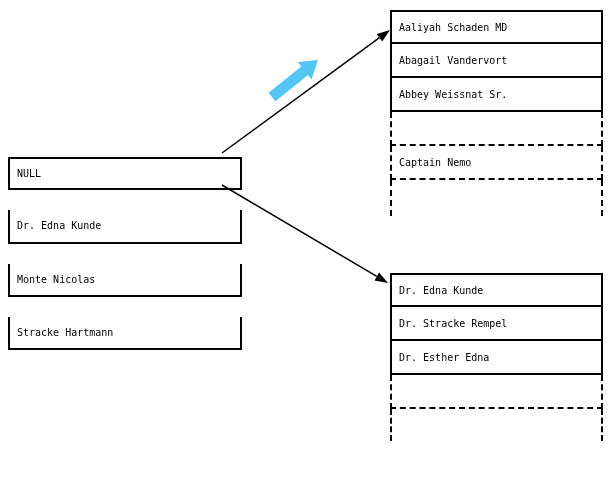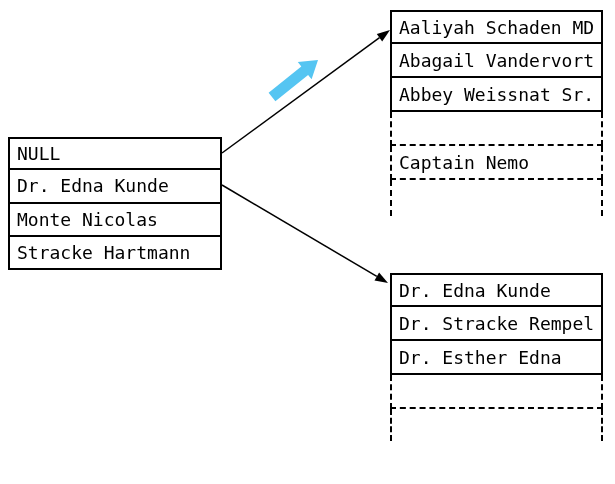--- a/index.html
+++ b/index.html
@@ -14,33 +14,33 @@
   .tbl { position: absolute; }
   .row {
     box-sizing: border-box;
     width: 213px;
     height: 34px;
     border: 2px solid #000;
     border-top: none;
     display: flex;
     align-items: center;
     padding-left: 7px;
-    font-size: 18px;
+    font-size: 10px;
     color: #000;
     background: #fff;
   }
   .row.first { border-top: 2px solid #000; }
   .row.dashed {
     border-left-style: dashed;
     border-right-style: dashed;
     border-bottom-style: dashed;
   }
   .row.open { border-bottom: none; background: transparent; }
   #source-table { left: 8px; top: 137px; }
-  #source-table .row { width: 214px; height: 33.3px; }
+  #source-table .row { width: 234px; height: 33.3px; margin-top: 20px; }
   #list-a-table { left: 390px; top: 10px; }
   #list-a-table .row.open { height: 36px; }
   #list-b-table { left: 390px; top: 273px; }
   #list-b-table .row.open { height: 32px; }
   .overlay {
     position: absolute;
     left: 0; top: 0;
     z-index: 10;
     pointer-events: none;
   }

